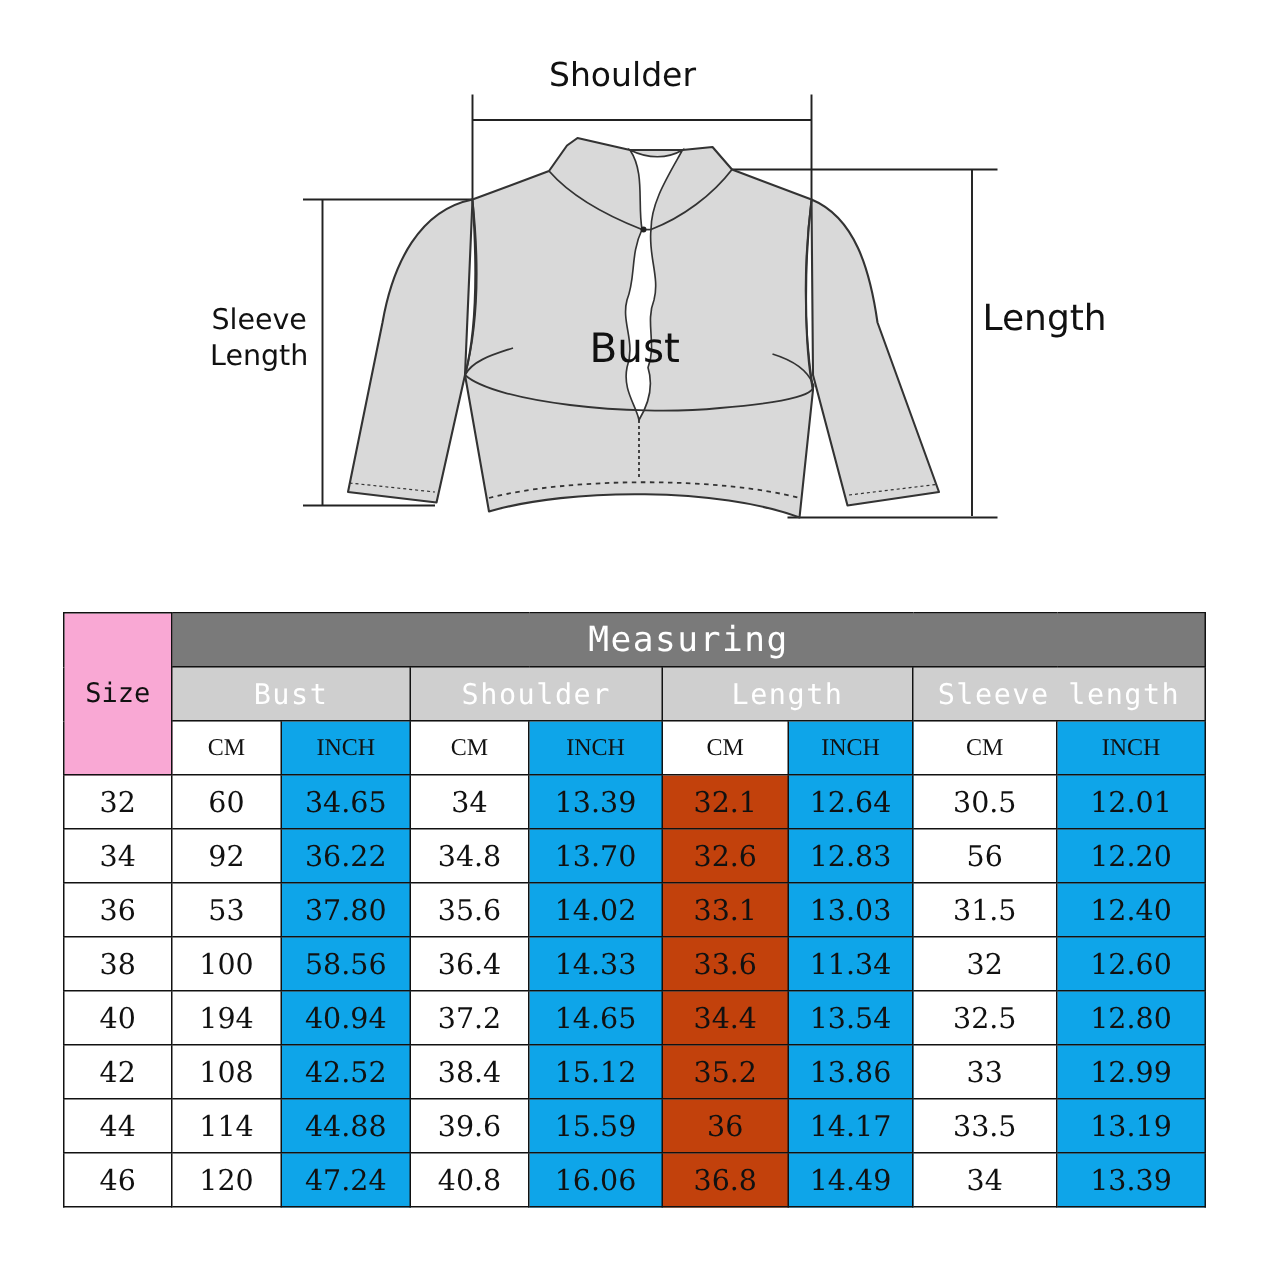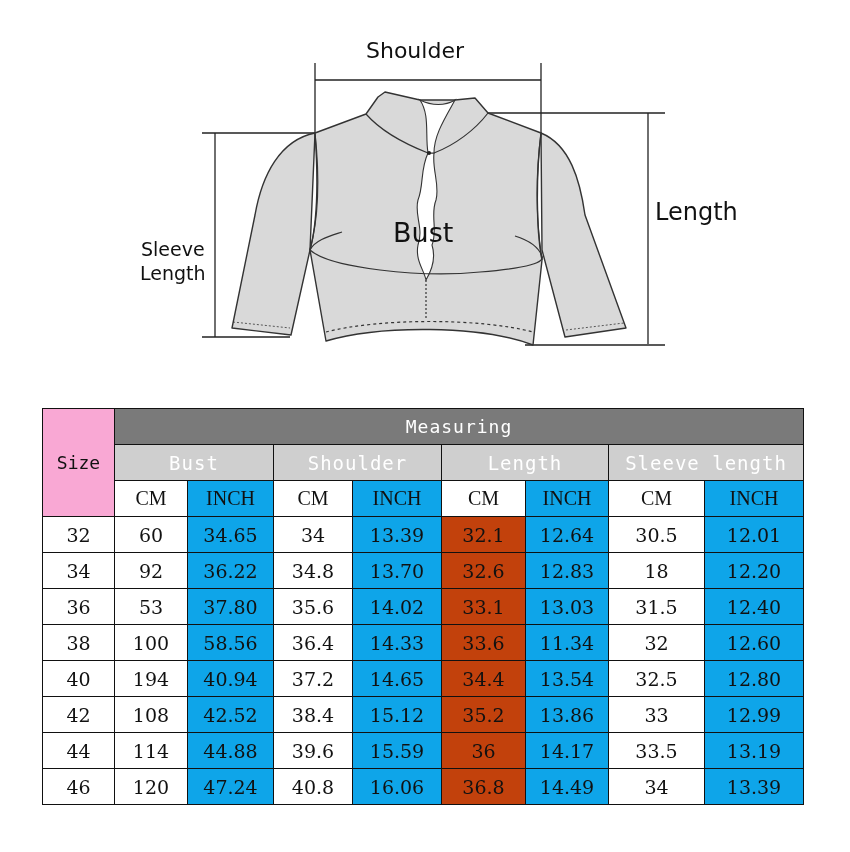--- a/index.html
+++ b/index.html
@@ -2,48 +2,48 @@
 <html><head>
   <meta charset="utf-8">
   <style>
     html, body { margin: 0; padding: 0; background: #ffffff; }
     body { width: 850px; height: 852px; position: relative; overflow: hidden; font-family: "DejaVu Sans", sans-serif; }
     .diagram { position: absolute; left: 0; top: 0; width: 850px; height: 380px; }
     .diagram svg { position: absolute; left: 0; top: 0; }
     .lbl { position: absolute; font-family: "DejaVu Sans", sans-serif; color: #111; line-height: 1; }
     .lbl-shoulder { left: 366px; top: 40px; font-size: 22px; font-weight: 500; }
     .lbl-length { left: 655px; top: 200px; font-size: 24px; }
-    .lbl-sleeve { left: 140px; top: 202px; font-size: 19px; text-align: center; line-height: 1.25; margin-top: 36px; }
+    .lbl-sleeve { left: 140px; top: 202px; font-size: 19px; text-align: center; line-height: 1.25; }
     .lbl-bust { left: 393px; top: 219px; font-size: 27px; }
 
     table.size-chart {
       position: absolute; left: 42px; top: 408px;
       border-collapse: collapse;
       font-family: "DejaVu Serif", serif;
       color: #111;
       table-layout: fixed;
     }
     .size-chart td, .size-chart th {
       border: 1px solid #111;
       text-align: center;
       padding: 0;
       font-weight: normal;
       height: 35px;
       font-size: 19px;
     }
     .size-chart .measuring {
       background: #7a7a7a; color: #ffffff; height: 35px;
-      font-family: "DejaVu Sans Mono", monospace; font-size: 18px; letter-spacing: 1px;
+      font-family: "DejaVu Sans Mono", monospace; font-size: 23px; letter-spacing: 1px;
     }
     .size-chart .group {
       background: #cfcfcf; color: #ffffff;
       font-family: "DejaVu Sans Mono", monospace; font-size: 19px; letter-spacing: 1px;
     }
     .size-chart .size-head { background: #f9a8d4; font-family: "DejaVu Sans Mono", monospace; font-size: 18px; }
-    .size-chart .unit { font-family: "Liberation Serif", serif; font-size: 20px; margin-top: 20px; }
+    .size-chart .unit { font-family: "Liberation Serif", serif; font-size: 16px; margin-top: 20px; }
     .size-chart .unit.inch, .size-chart td.inch { background: #0ea5e9; }
     .size-chart td.cm-alt { background: #c2410c; }
     .size-chart .unit.cm-alt { background: #ffffff; }
     .size-chart td.val { font-family: "DejaVu Serif", serif; font-size: 19px; }
   </style>
 </head>
 <body>
 
 <div class="diagram">
   <svg width="850" height="380" viewBox="0 0 850 380">
@@ -153,21 +153,21 @@
         <td class="val inch">12.01</td>
       </tr>
       <tr>
         <td class="val">34</td>
         <td class="val">92</td>
         <td class="val inch">36.22</td>
         <td class="val">34.8</td>
         <td class="val inch">13.70</td>
         <td class="val cm-alt">32.6</td>
         <td class="val inch">12.83</td>
-        <td class="val">18</td>
+        <td class="val">56</td>
         <td class="val inch">12.20</td>
       </tr>
       <tr>
         <td class="val">36</td>
         <td class="val">53</td>
         <td class="val inch">37.80</td>
         <td class="val">35.6</td>
         <td class="val inch">14.02</td>
         <td class="val cm-alt">33.1</td>
         <td class="val inch">13.03</td>

